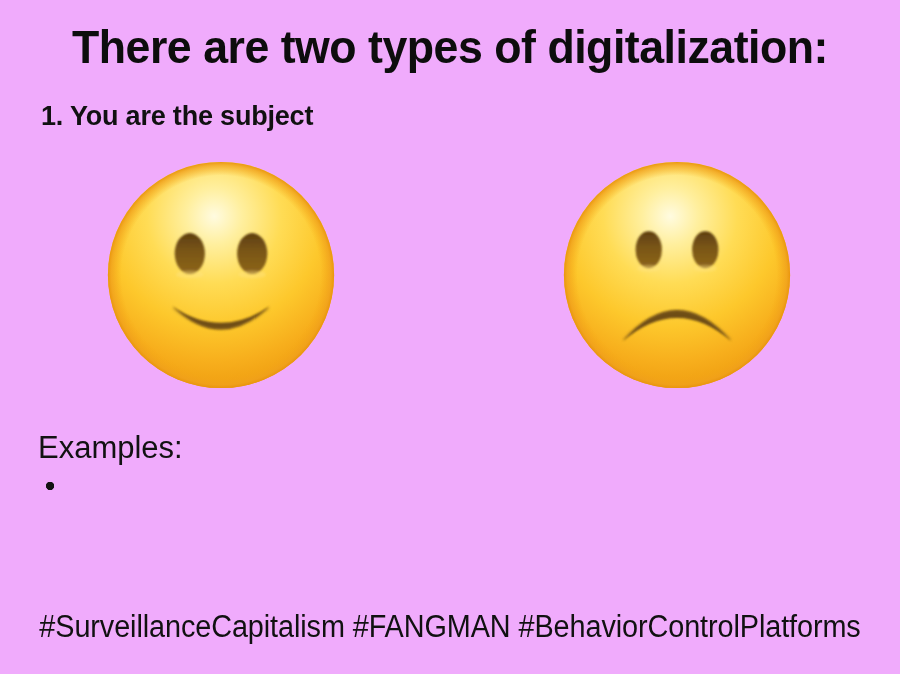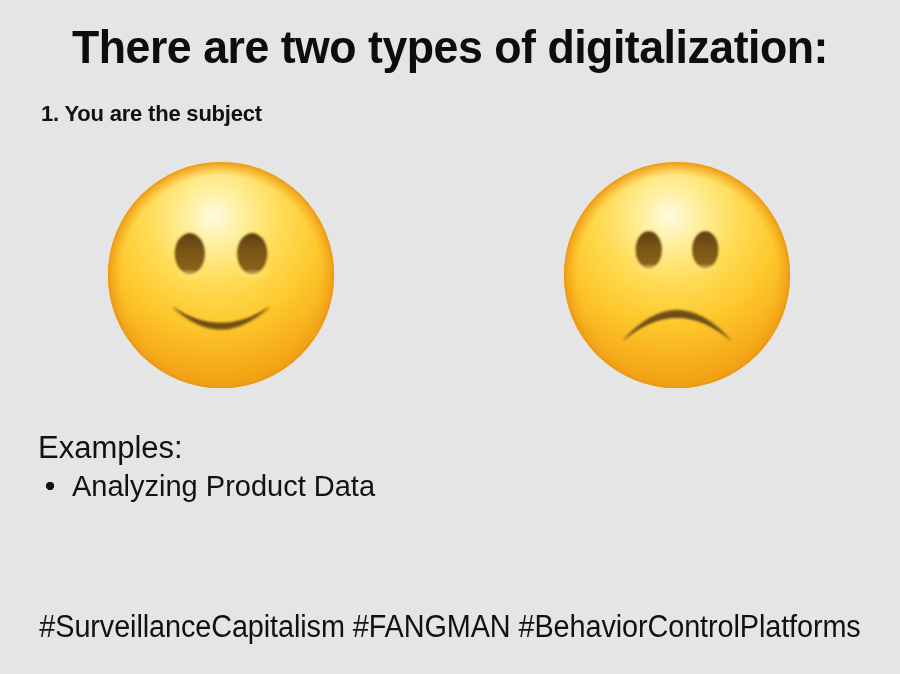--- a/index.html
+++ b/index.html
@@ -12,21 +12,21 @@
     height: 674px;
     overflow: hidden;
     font-family: "Liberation Sans", sans-serif;
     color: #0a0a0a;
     position: relative;
   }
 
   .slide {
     position: absolute;
     inset: 0;
-    background: #e5e5e5;
+    background: #f0abfc;
   }
 
   
   .title {
     position: absolute;
     left: 0;
     top: 22px;
     width: 900px;
     text-align: center;
     font-family: "Liberation Sans Narrow", "Liberation Sans", sans-serif;
@@ -48,21 +48,21 @@
     height: 674px;
   }
   .col-left  { left: 0; }
   .col-right { left: 450px; }
 
   .col-heading {
     position: absolute;
     top: 101px;
     font-family: "Liberation Sans", sans-serif;
     font-weight: bold;
-    font-size: 22px;
+    font-size: 27px;
     letter-spacing: -0.2px;
     color: #111111;
     white-space: nowrap;
   }
   .col-left  .col-heading { left: 41px; }
   .col-right .col-heading { left: 52px; }
 
   
   .emoji {
     position: absolute;
@@ -187,21 +187,20 @@
       <div class="examples-label">Examples:</div>
       <ul class="bullet-list">
         <li class="bullet-item">
           <span class="bullet-dot">•</span>
         </li>
         <li class="bullet-item">
           <span class="bullet-dot">•</span>
         </li>
         <li class="bullet-item">
           <span class="bullet-dot">•</span>
-          <span>Analyzing Product Data</span>
         </li>
       </ul>
     </div>
   </div>
 
   <div class="col col-right">
 
 
     <div class="emoji">
       <svg viewBox="0 0 240 240" xmlns="http://www.w3.org/2000/svg">

